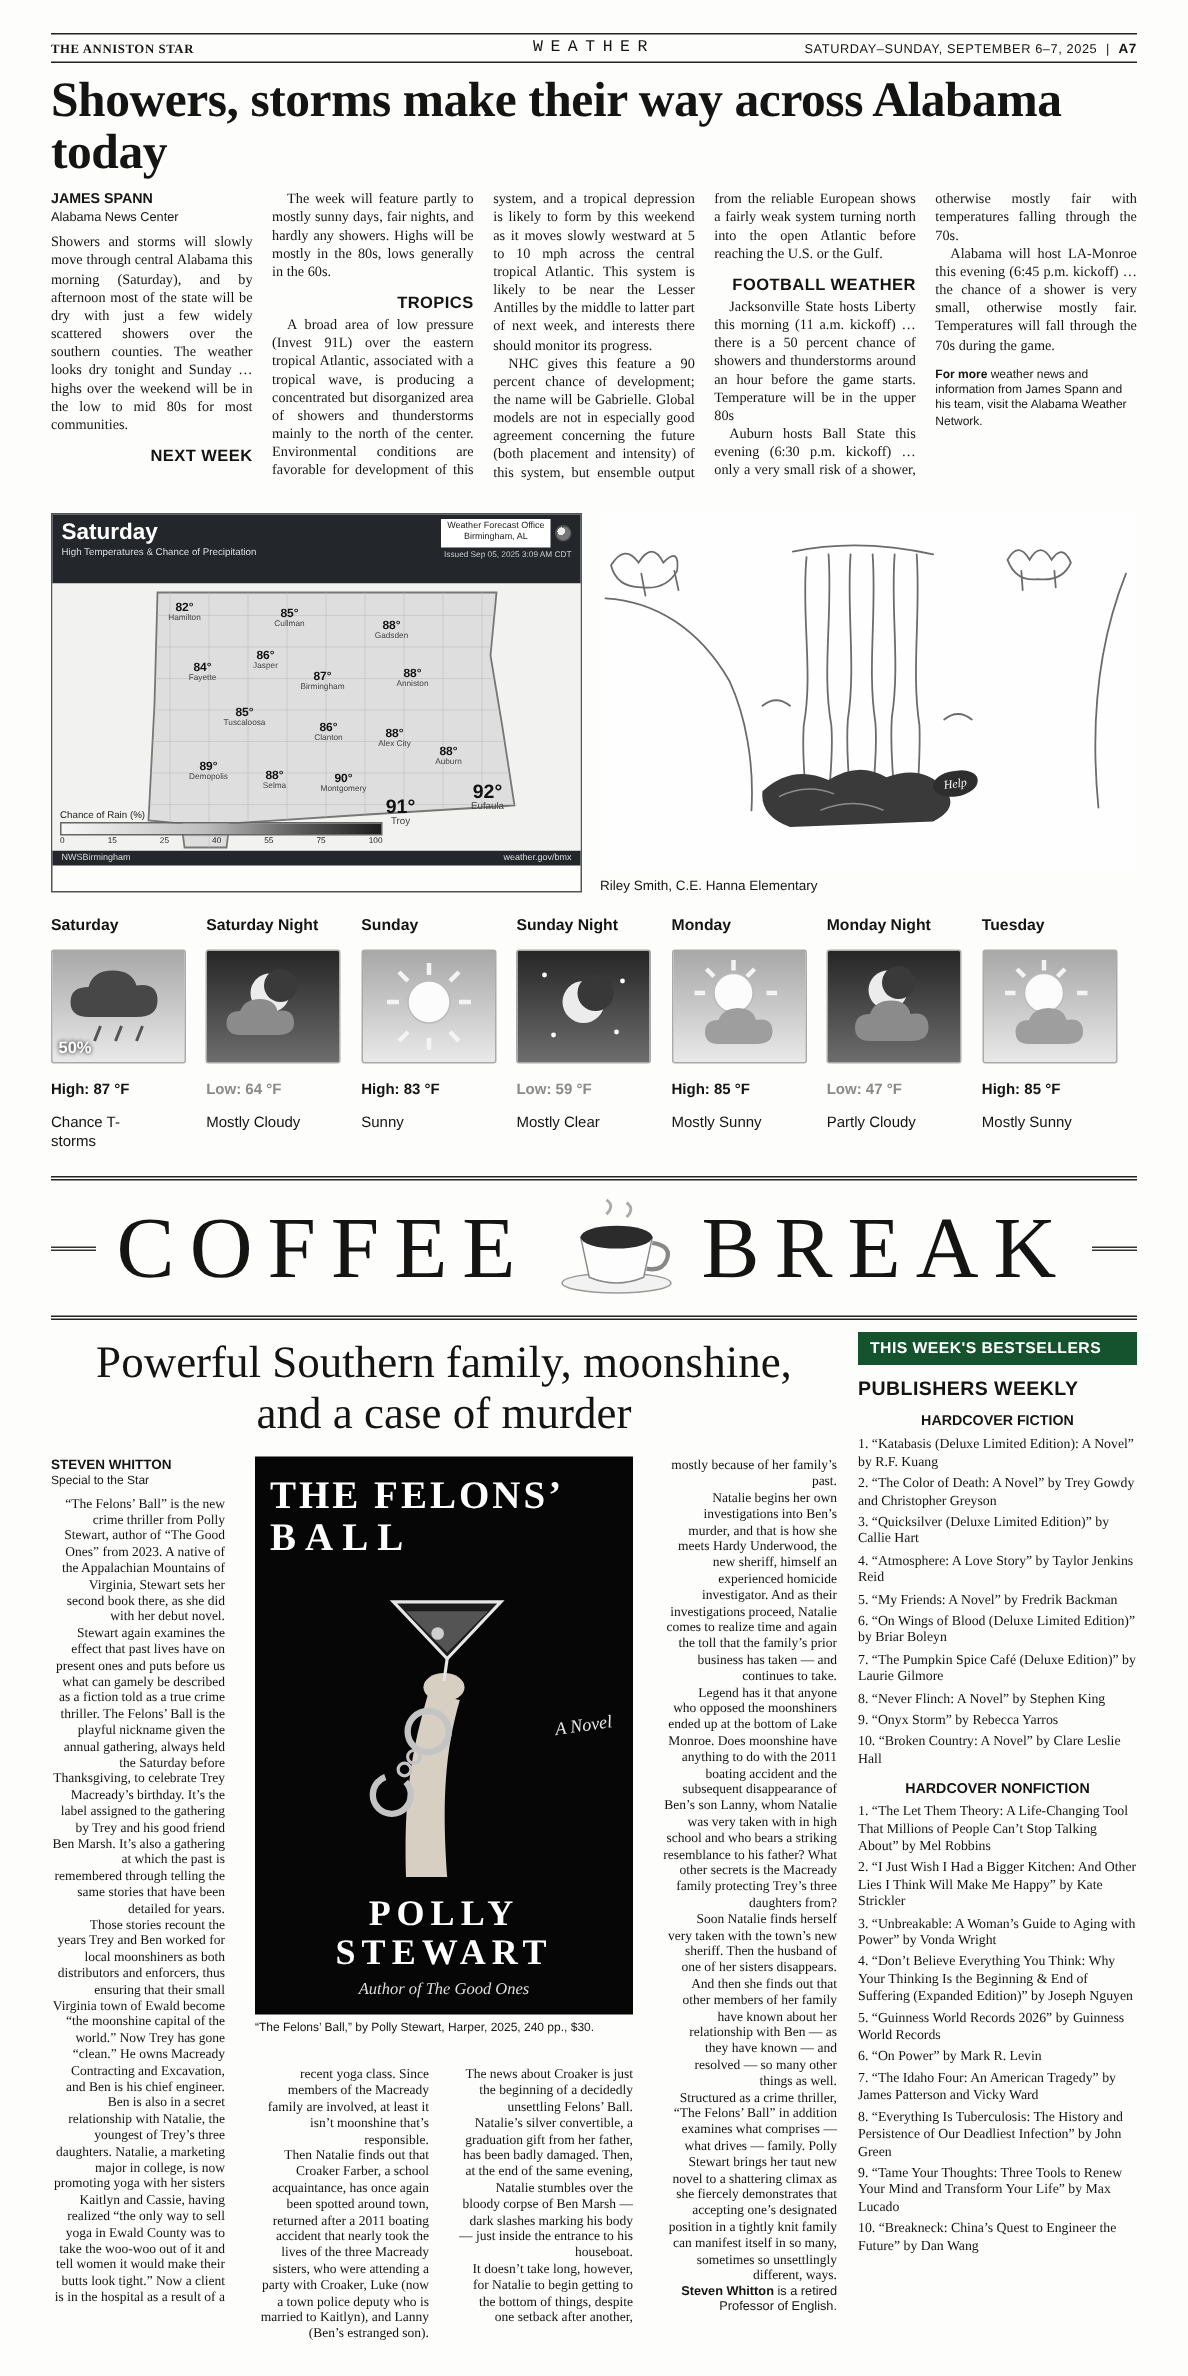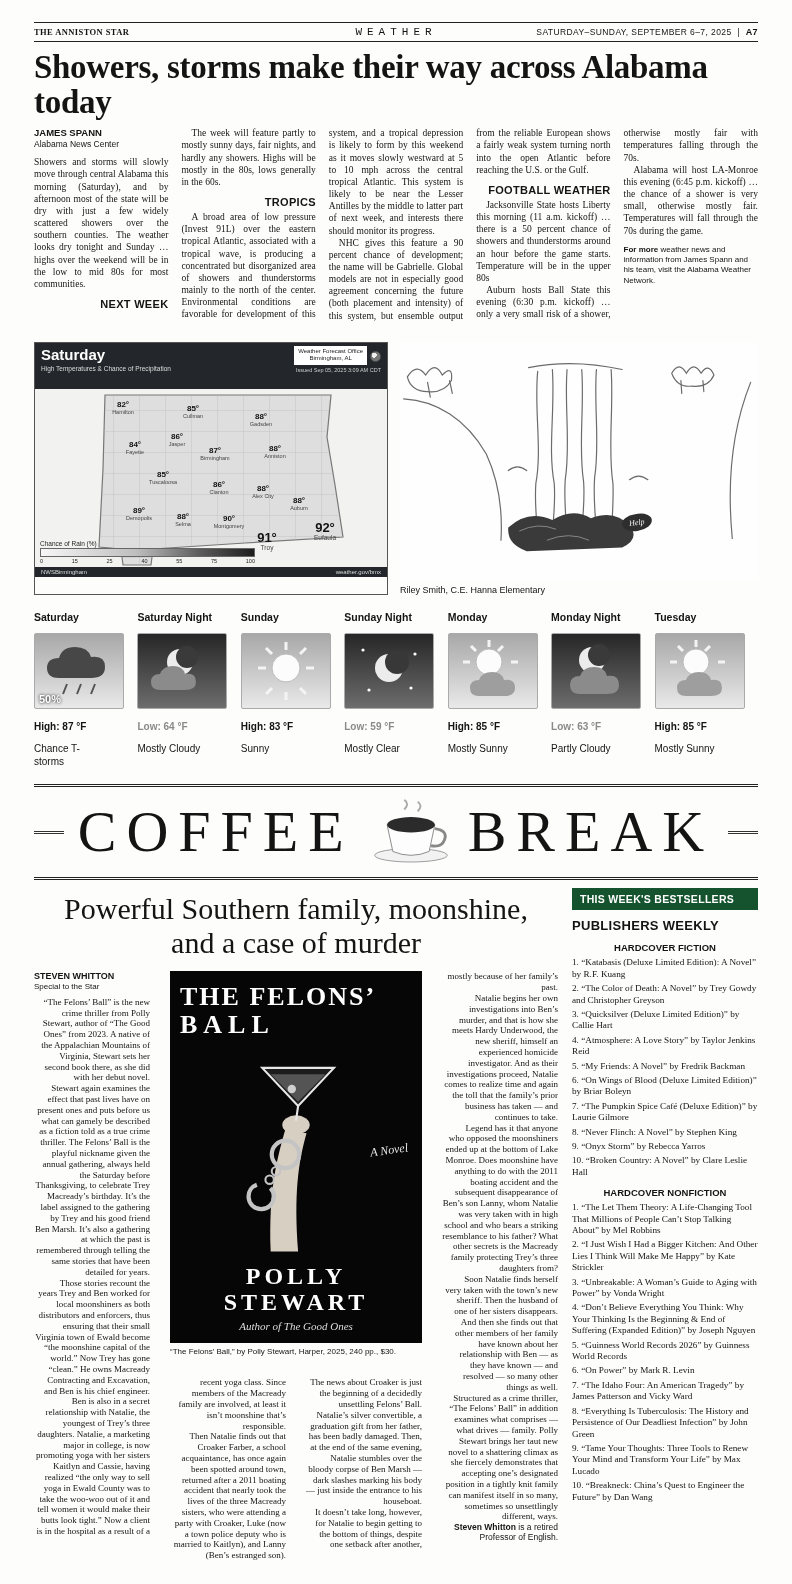--- a/index.html
+++ b/index.html
@@ -371,21 +371,21 @@
 
     <div class="fc-col">
       <div class="fc-label">Monday Night</div>
       <div class="fc-icon night">
         <svg viewBox="0 0 88 74">
             <circle cx="40" cy="26" r="13" fill="#ececec"></circle>
             <circle cx="47" cy="21" r="11" fill="#3a3a3a"></circle>
             <path d="M28 60 q-10 0 -10 -9 q0 -9 10 -9 q3 -9 14 -9 q11 0 13 9 q12 -2 12 9 q0 9 -12 9 Z" fill="#8b8b8b"></path>
           </svg>
       </div>
-      <div class="fc-temp low">Low: 63 °F</div>
+      <div class="fc-temp low">Low: 47 °F</div>
       <div class="fc-cond">Partly Cloudy</div>
     </div>
 
     <div class="fc-col">
       <div class="fc-label">Tuesday</div>
       <div class="fc-icon day">
         <svg viewBox="0 0 88 74">
             <g stroke="#f4f4f4" stroke-width="3">
               <path d="M40 6 v7 M14 28 h7 M62 28 h7 M22 12 l5 5 M54 12 l-5 5"></path>
             </g>

